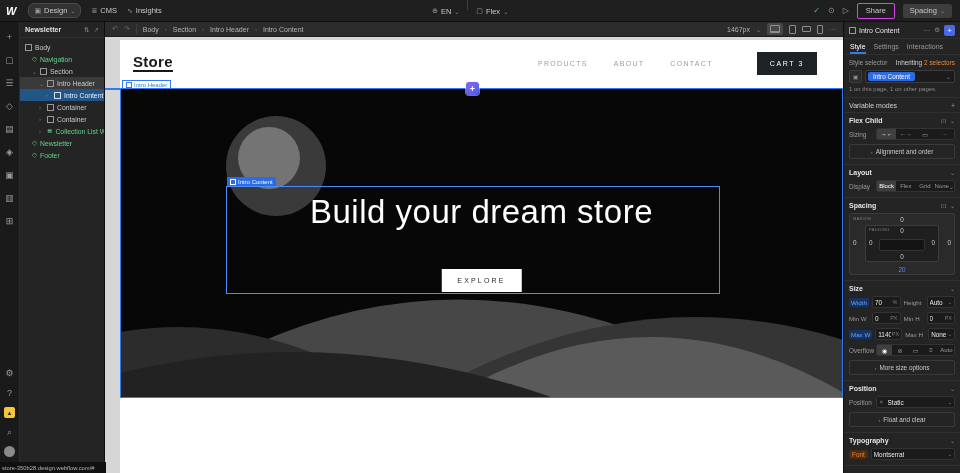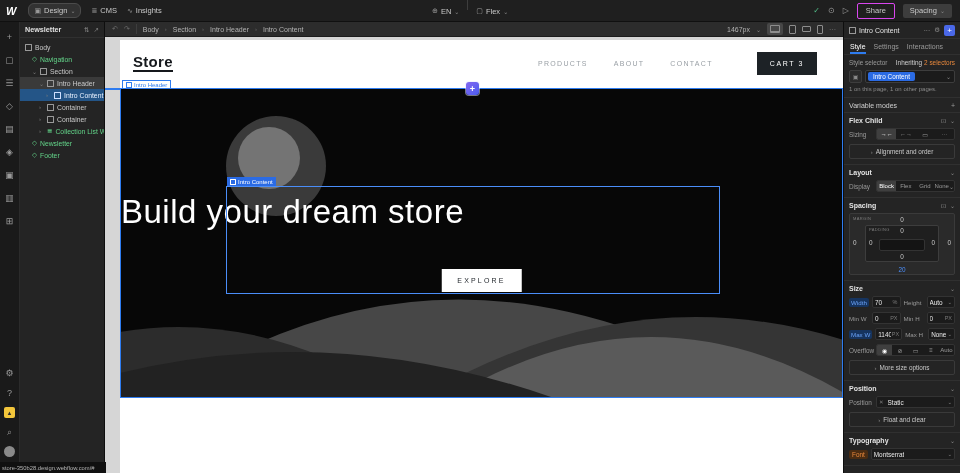--- a/index.html
+++ b/index.html
@@ -57,21 +57,21 @@
   .siteheader{position:absolute;top:0;left:0;right:0;height:46px;display:flex;align-items:center;padding:0 26px 0 13px;box-sizing:border-box;background:#fff}
   .sitelogo{font-size:15px;font-weight:bold;color:#15181c;border-bottom:2px solid #15181c;letter-spacing:.3px;line-height:1.1}
   .sitenav{margin-left:auto;display:flex;align-items:center;gap:26px}
   .sitelink{font-size:7px;letter-spacing:1.3px;color:#9aa0a6}
   .cartbtn{background:#1d2226;color:#fff;font-size:7px;letter-spacing:1.6px;padding:8px 13px;margin-left:18px}
   .hero{position:absolute;left:0;top:48px;width:723px;height:310px;background:#070707;border:1px solid #2e7cf0;box-sizing:border-box;overflow:hidden}
   .circ{position:absolute;border-radius:50%}
   .c-outer{left:105px;top:27px;width:100px;height:100px;background:#3a3a3a}
   .c-inner{left:117px;top:38px;width:62px;height:62px;background:#747474}
   .waves{position:absolute;left:0;bottom:0;width:723px;height:165px}
-  .hero-title{position:absolute;left:0;right:0;top:104px;text-align:left;color:#fff;font-size:33px;font-weight:500;letter-spacing:.5px}
+  .hero-title{position:absolute;left:0;right:0;top:104px;text-align:center;color:#fff;font-size:33px;font-weight:500;letter-spacing:.5px}
   .hero-sub{position:absolute;left:0;right:0;top:150px;text-align:center;color:#c9c9c9;font-size:11px;letter-spacing:.4px}
   .hero-cta{position:absolute;left:50%;transform:translateX(-50%);top:180px;background:#fff;color:#24292e;font-size:7px;letter-spacing:2.2px;padding:8px 16px}
   .ih-label{position:absolute;left:2px;top:40px;background:#fff;border:1px solid #2e7cf0;color:#2e7cf0;font-size:6px;display:flex;align-items:center;gap:2px;padding:0 3px;height:9px;z-index:4;box-sizing:border-box}
   .ih-label .sq{border-color:#2e7cf0;width:4px;height:4px}
   .ic-badge{position:absolute;left:107px;top:137px;background:#2b6be4;color:#fff;font-size:6px;display:flex;align-items:center;gap:2px;padding:0 3px;height:9px;z-index:4;box-sizing:border-box}
   .ic-badge .sq{border-color:#fff;width:4px;height:4px}
   .selbox{position:absolute;left:106px;top:146px;width:492px;height:106px;border:1px solid #4a8df8;z-index:3}
   .handle{position:absolute;left:346px;top:42px;width:13px;height:13px;border-radius:3px;background:linear-gradient(135deg,#8468f0,#4a5cf0);color:#fff;display:flex;align-items:center;justify-content:center;font-size:9px;font-weight:bold;z-index:5;box-shadow:0 0 0 1px rgba(230,235,255,.5)}
   .below{position:absolute;left:0;top:358px;width:723px;height:75px;background:#fff}
   .space-head{position:absolute;left:67px;top:44px;font-size:29px;color:#21262b;font-weight:500}

